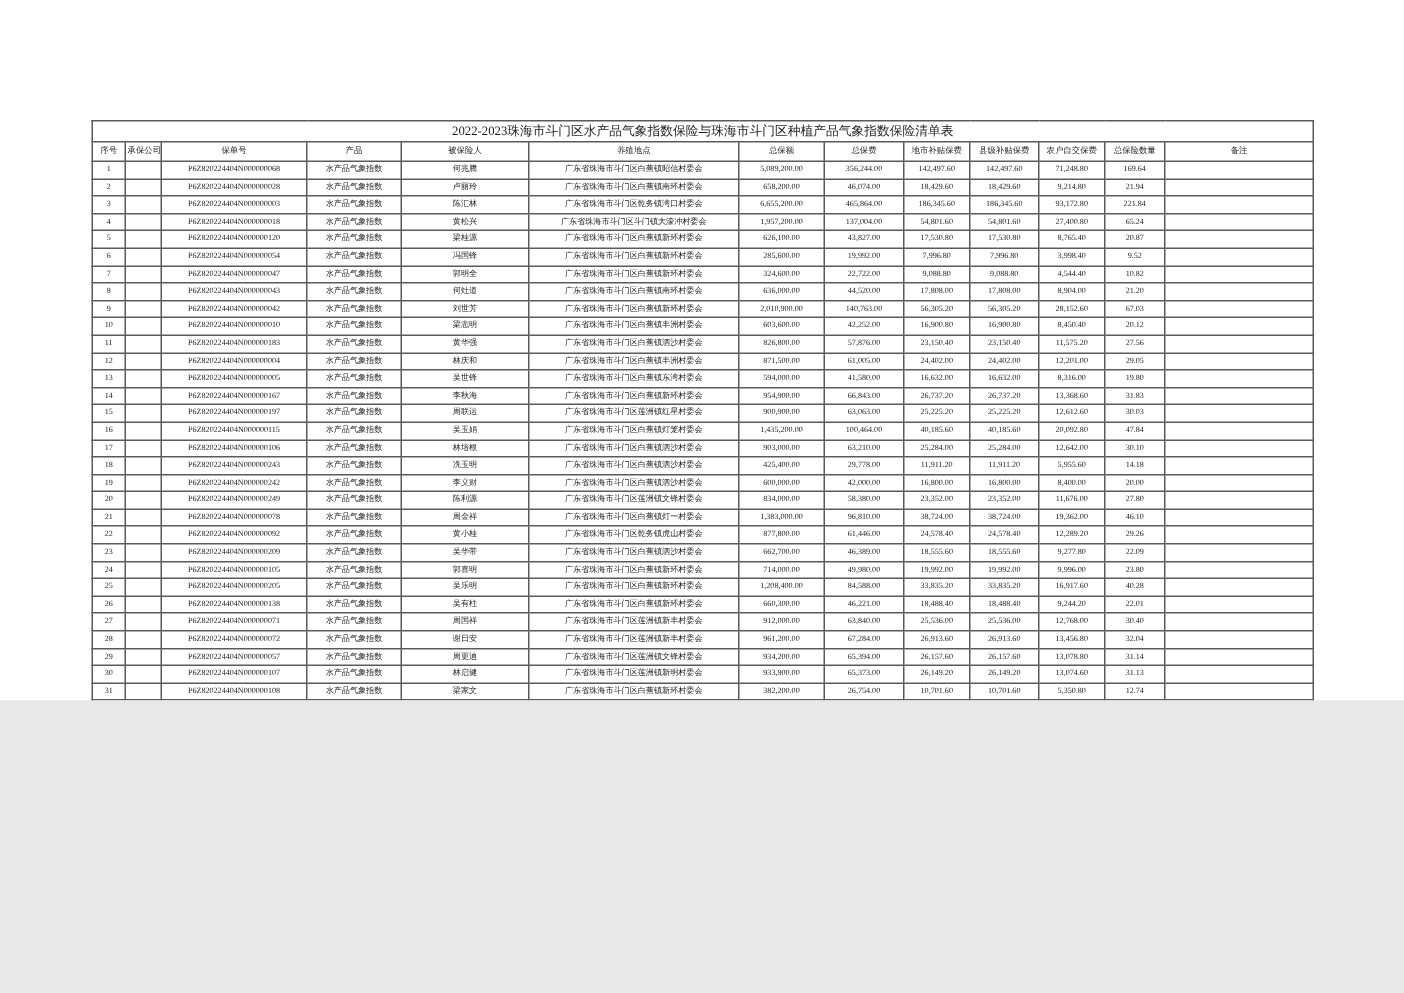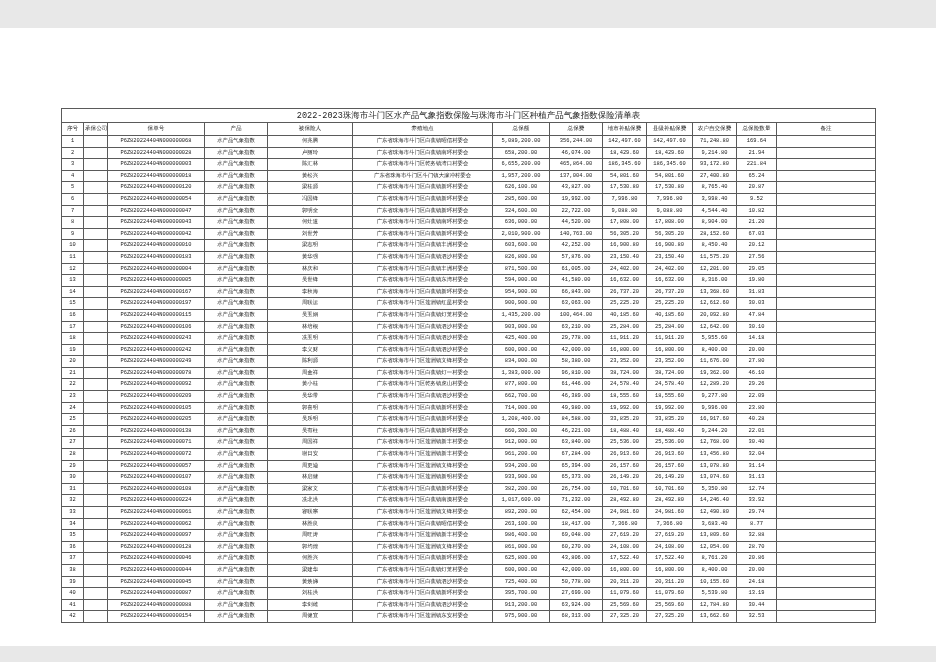--- a/index.html
+++ b/index.html
@@ -1,17 +1,17 @@
 <!DOCTYPE html>
 <html><head>
 <meta charset="utf-8">
 <style>
   html,body{margin:0;padding:0;background:#e8e8e8;}
-  .page{position:relative;width:936px;height:618px;background:#ffffff;overflow:hidden;
-        font-family:Liberation Mono, monospace;margin-top:28px;}
+  .page{position:relative;width:936px;height:467px;background:#ffffff;overflow:hidden;
+        font-family:Liberation Serif, serif;}
   table.sheet{position:absolute;left:61px;top:80px;width:815px;border-collapse:collapse;
         table-layout:fixed;border:1.4px solid #000;}
   table.sheet th,table.sheet td{border:0.6px solid #5a5a5a;padding:0 1px;margin:0;
         white-space:nowrap;overflow:hidden;text-align:center;vertical-align:middle;
         color:#1c1c1c;font-weight:normal;}
   th.title-cell{font-size:8.5px;font-weight:bold;height:13px;color:#000;
         border:0.8px solid #000;background:#fff;}
   th.col-head{font-size:5.6px;font-weight:bold;height:12px;color:#000;background:#fff;}
   td.cell{font-size:5.4px;height:10.6px;line-height:10.6px;background:#fff;}
 </style>

